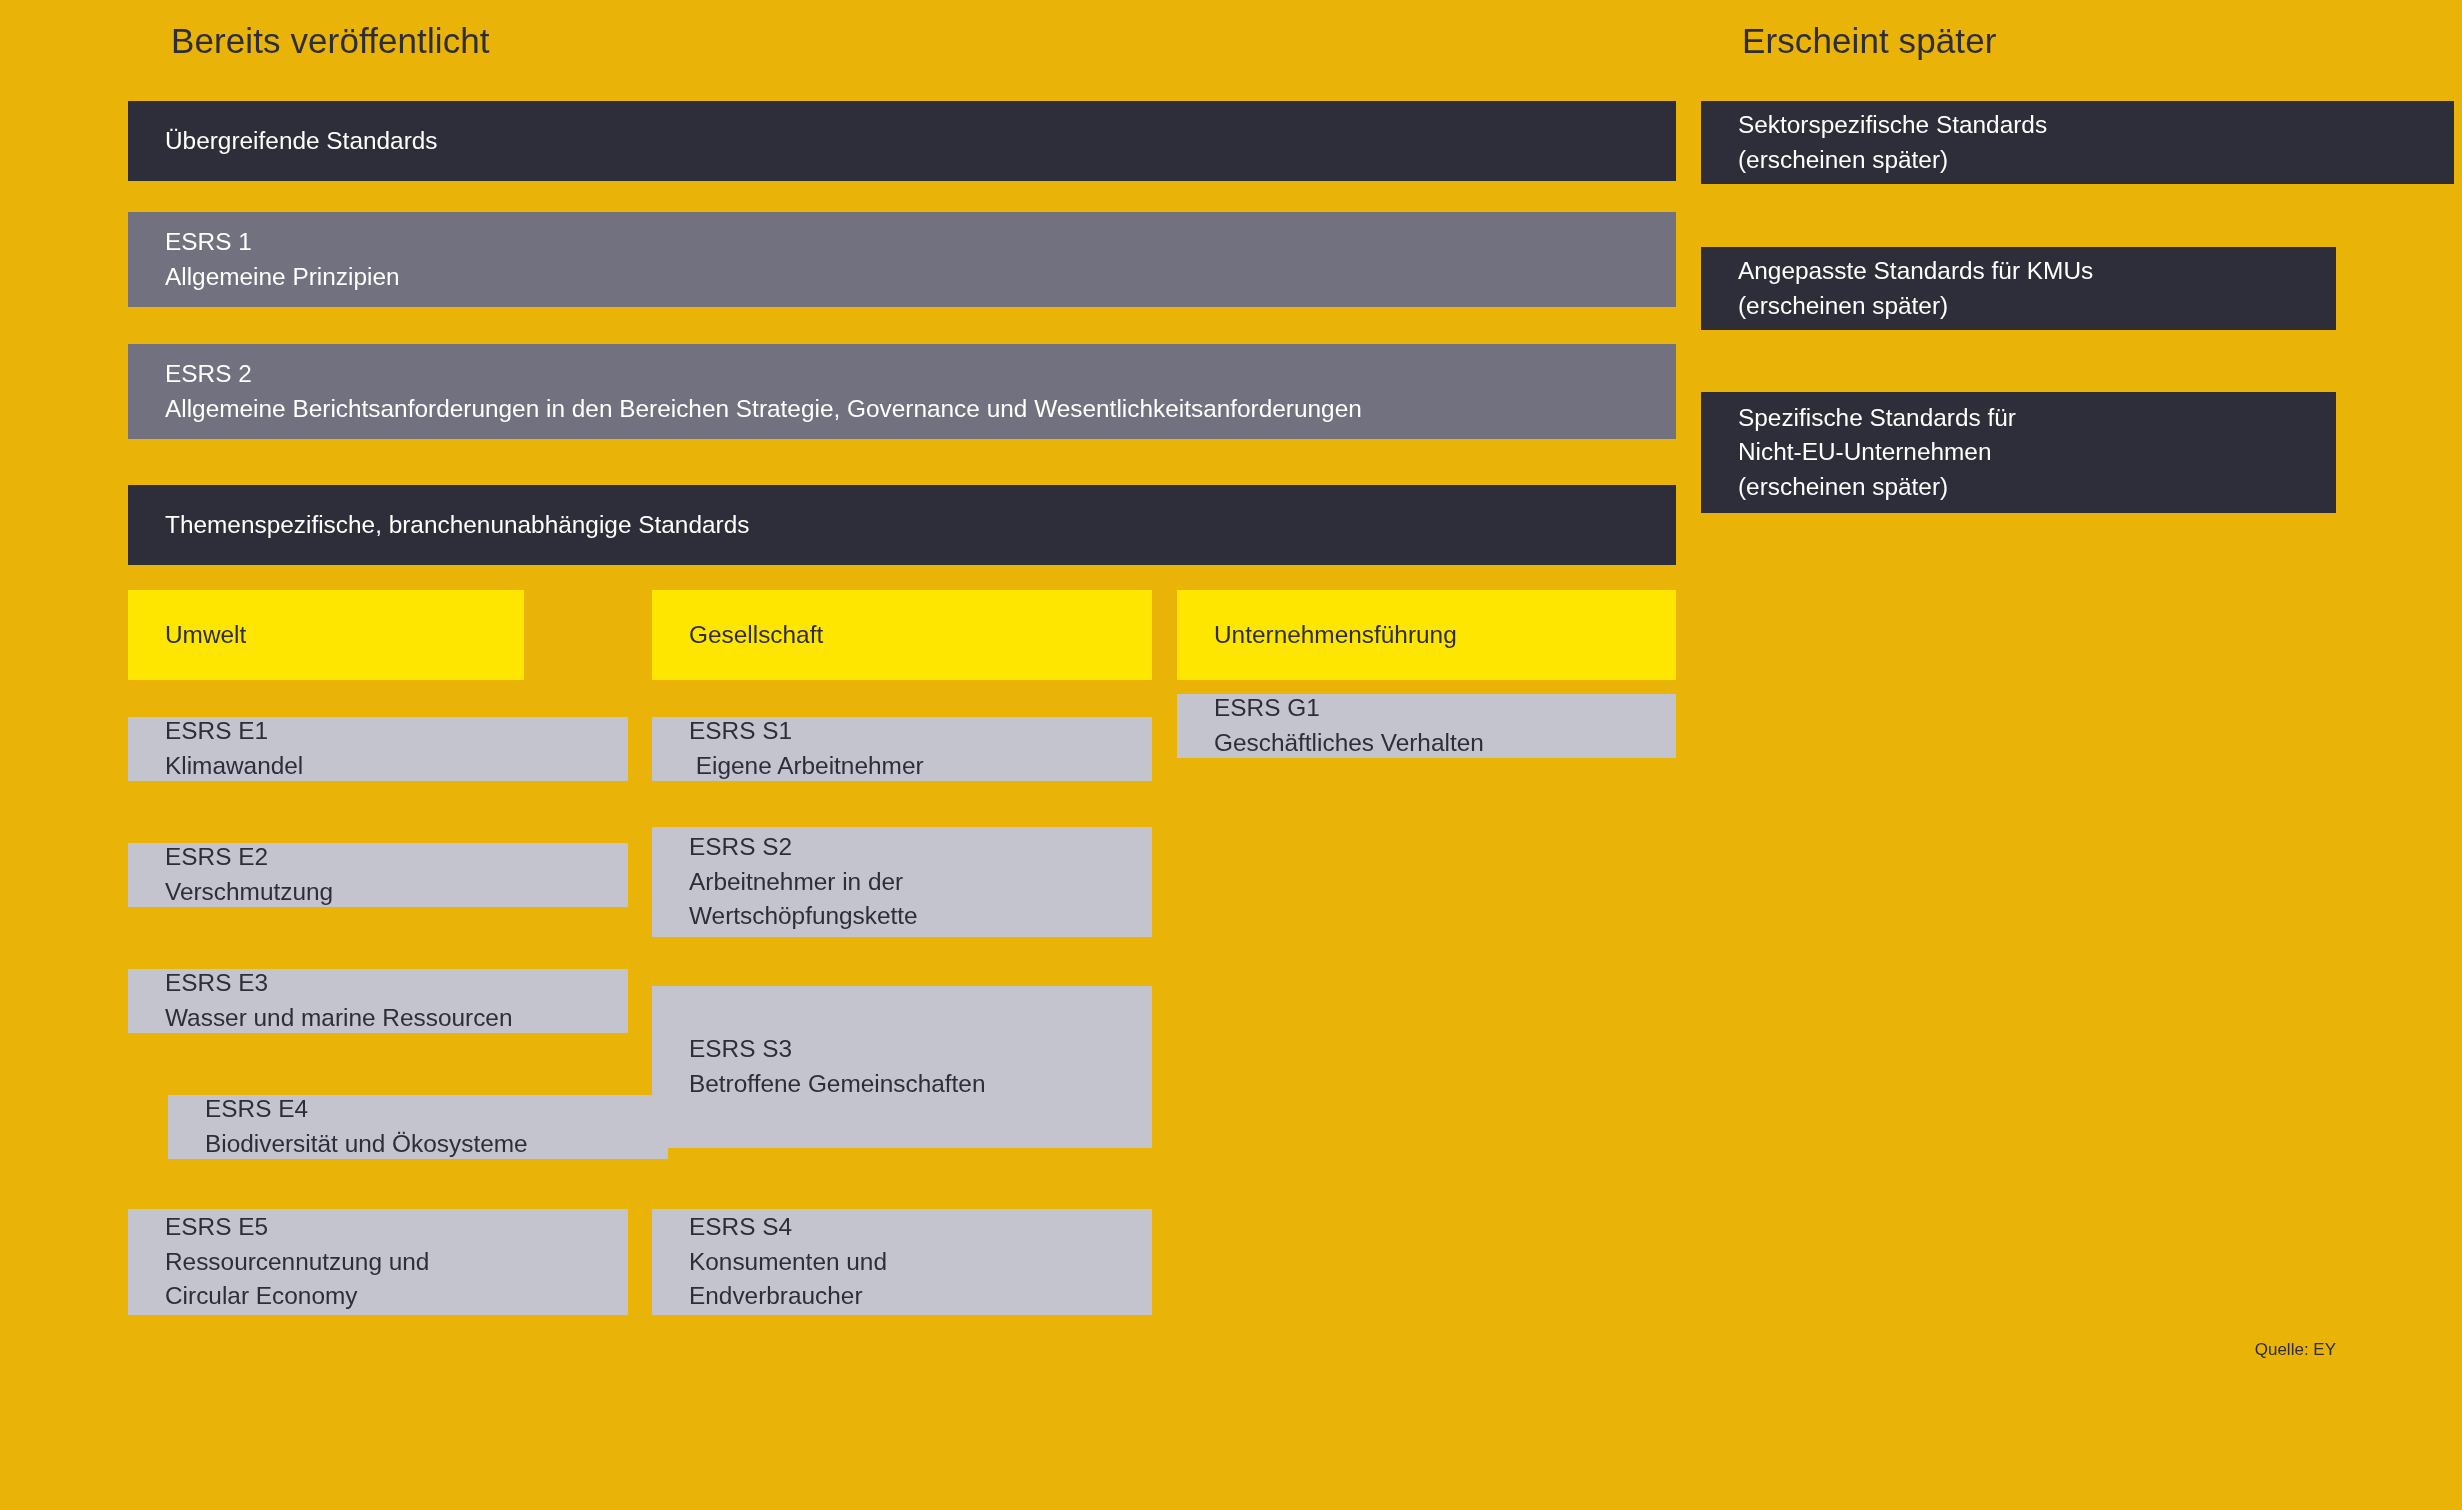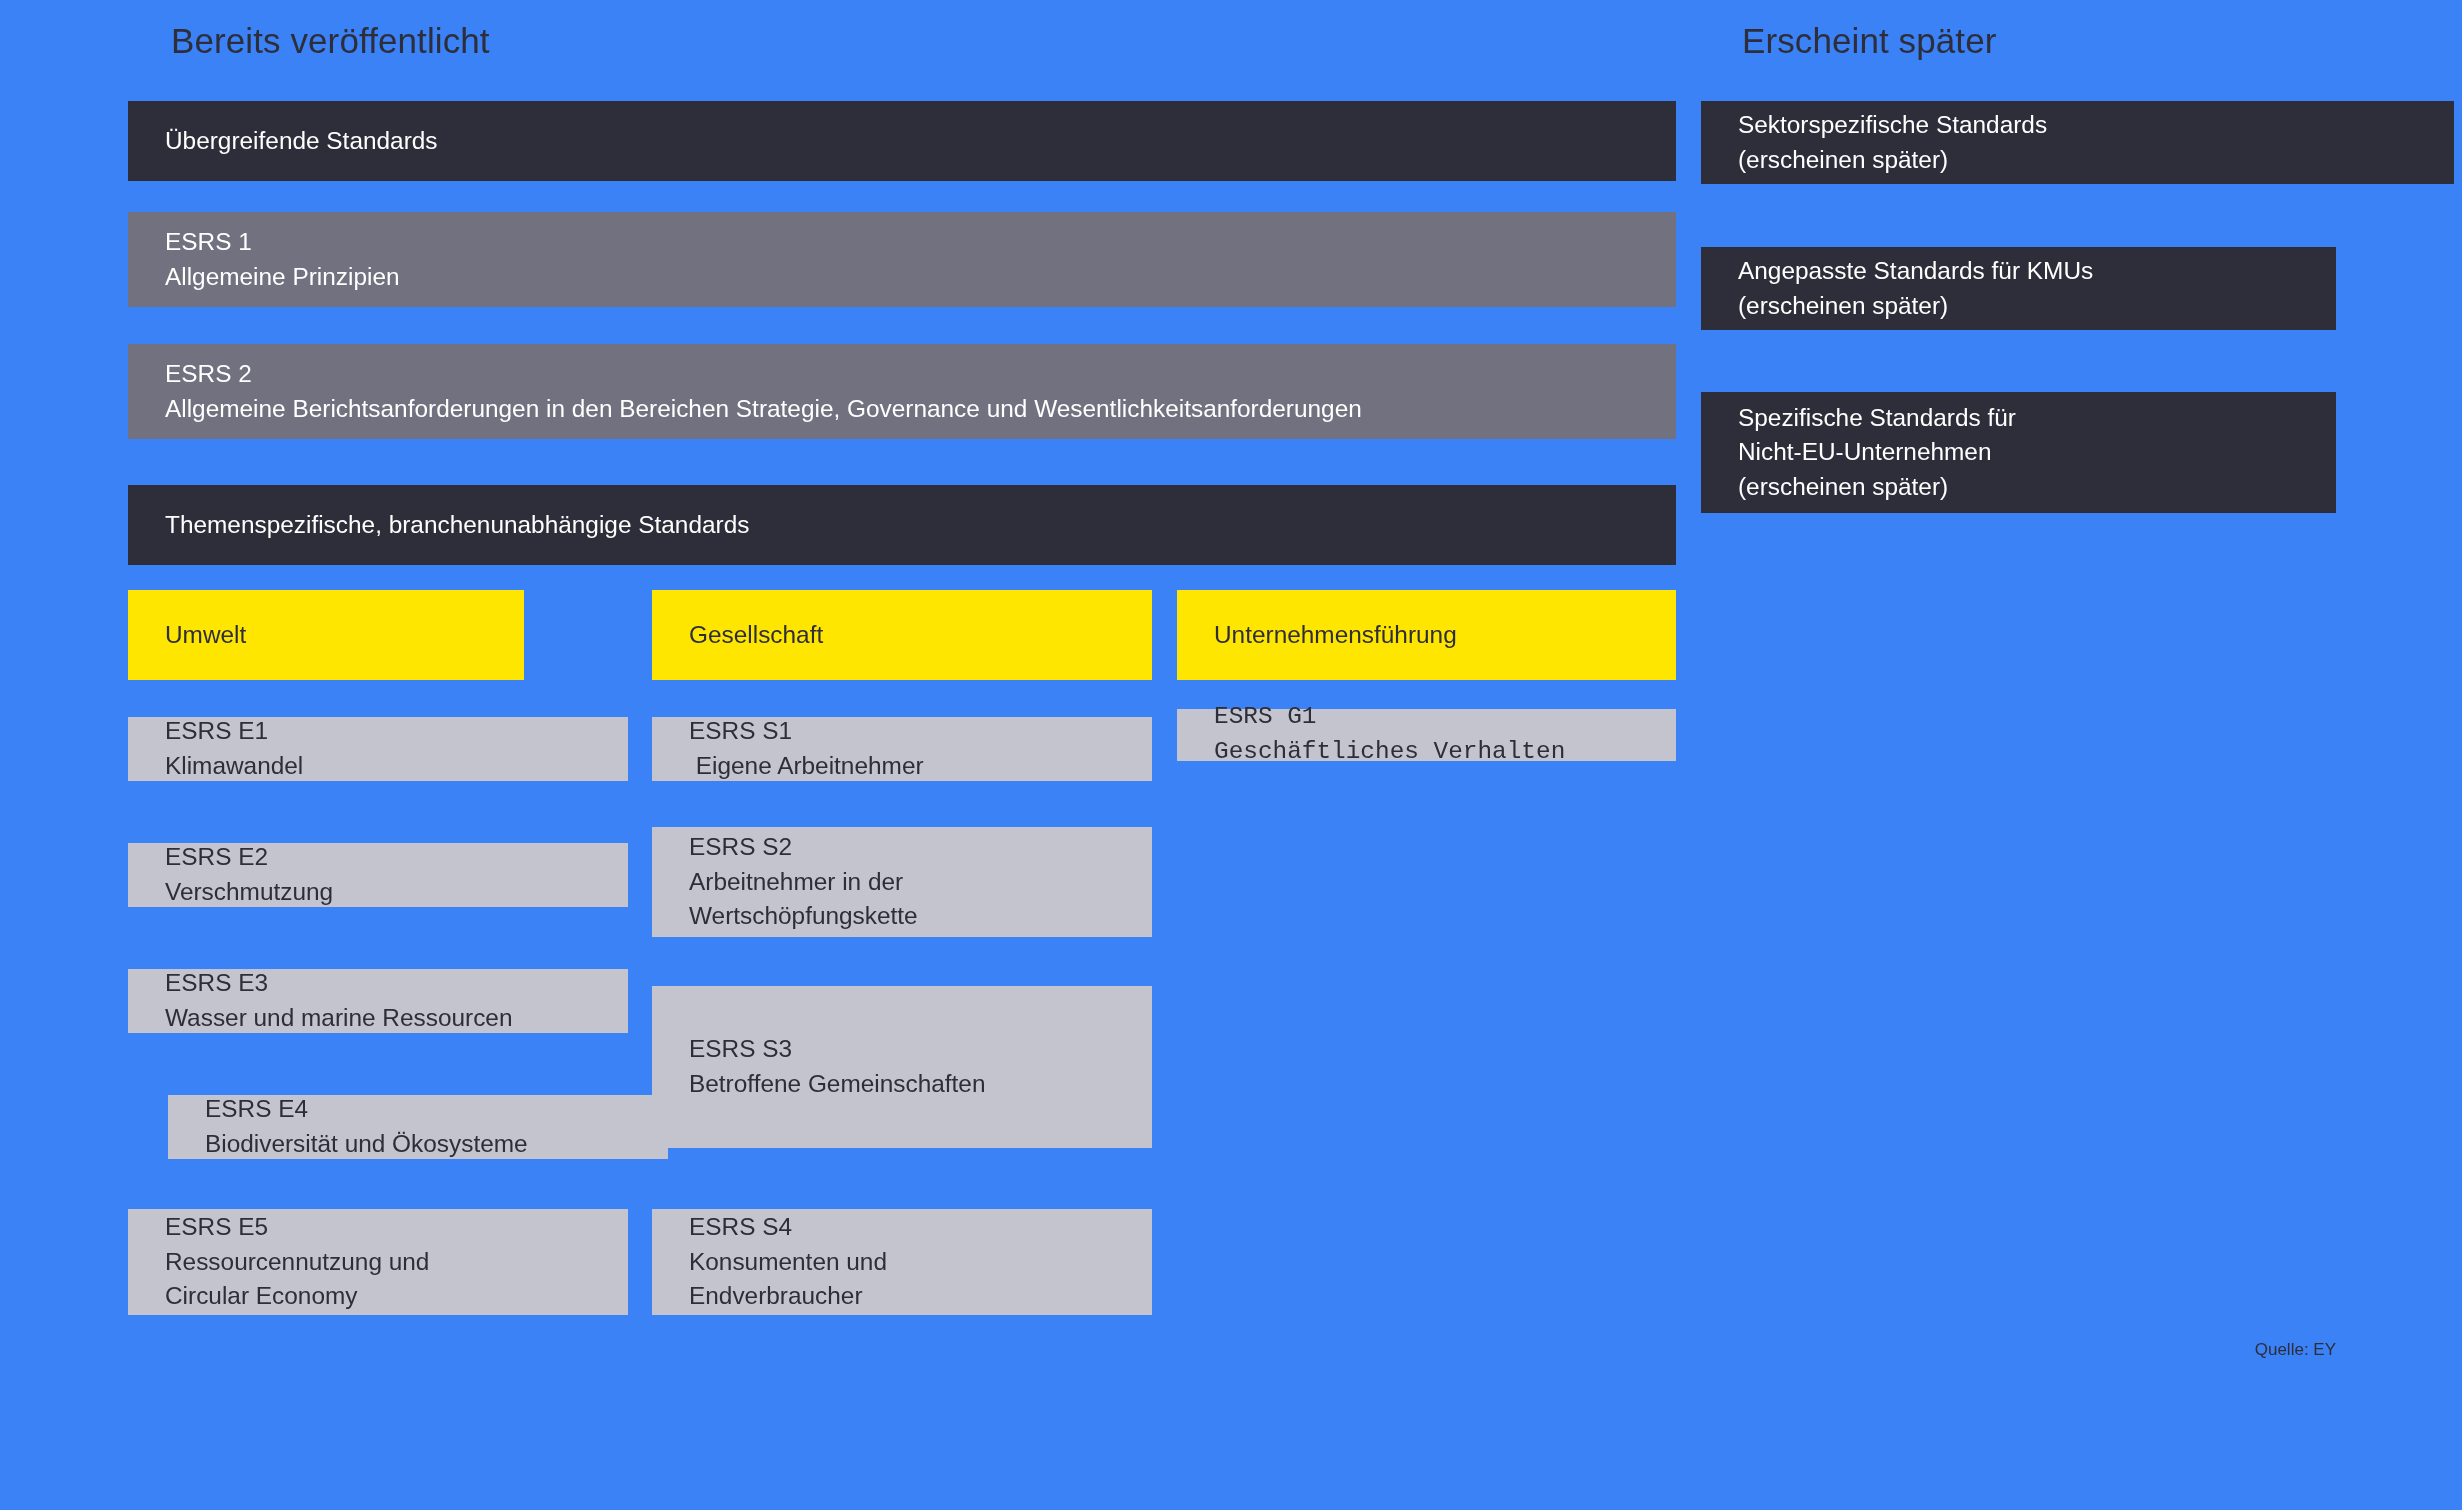--- a/index.html
+++ b/index.html
@@ -8,21 +8,21 @@
     height: 1510px;
     background: #ffffff;
     font-family: "Liberation Sans", sans-serif;
     overflow: hidden;
   }
 
   .page {
     position: relative;
     width: 2462px;
     height: 1510px;
-    background: #3b82f6;
+    background: #eab308;
   }
 
   
   .col-heading {
     position: absolute;
     font-size: 35px;
     font-weight: 400;
     color: #2e2e3a;
     letter-spacing: 0.1px;
     white-space: nowrap;
@@ -76,21 +76,21 @@
   #e4 { left: 128px; top: 1095px; width: 500px; height: 64px; margin-left: 40px; }
   #e5 { left: 128px; top: 1209px; width: 500px; height: 106px; }
 
   
   #s1 { left: 652px; top: 717px; width: 500px; height: 64px; }
   #s2 { left: 652px; top: 827px; width: 500px; height: 110px; }
   #s3 { left: 652px; top: 986px; width: 500px; height: 162px; }
   #s4 { left: 652px; top: 1209px; width: 500px; height: 106px; }
 
   
-  #g1 { left: 1177px; top: 709px; width: 499px; height: 52px; font-family: Liberation Mono, monospace; }
+  #g1 { left: 1177px; top: 694px; width: 499px; height: 64px; }
 
   
   #r1 { left: 1701px; top: 101px; width: 753px; height: 83px; }
   #r2 { left: 1701px; top: 247px; width: 635px; height: 83px; }
   #r3 { left: 1701px; top: 392px; width: 635px; height: 121px; }
 
   
   #source-note {
     position: absolute;
     right: 126px;

